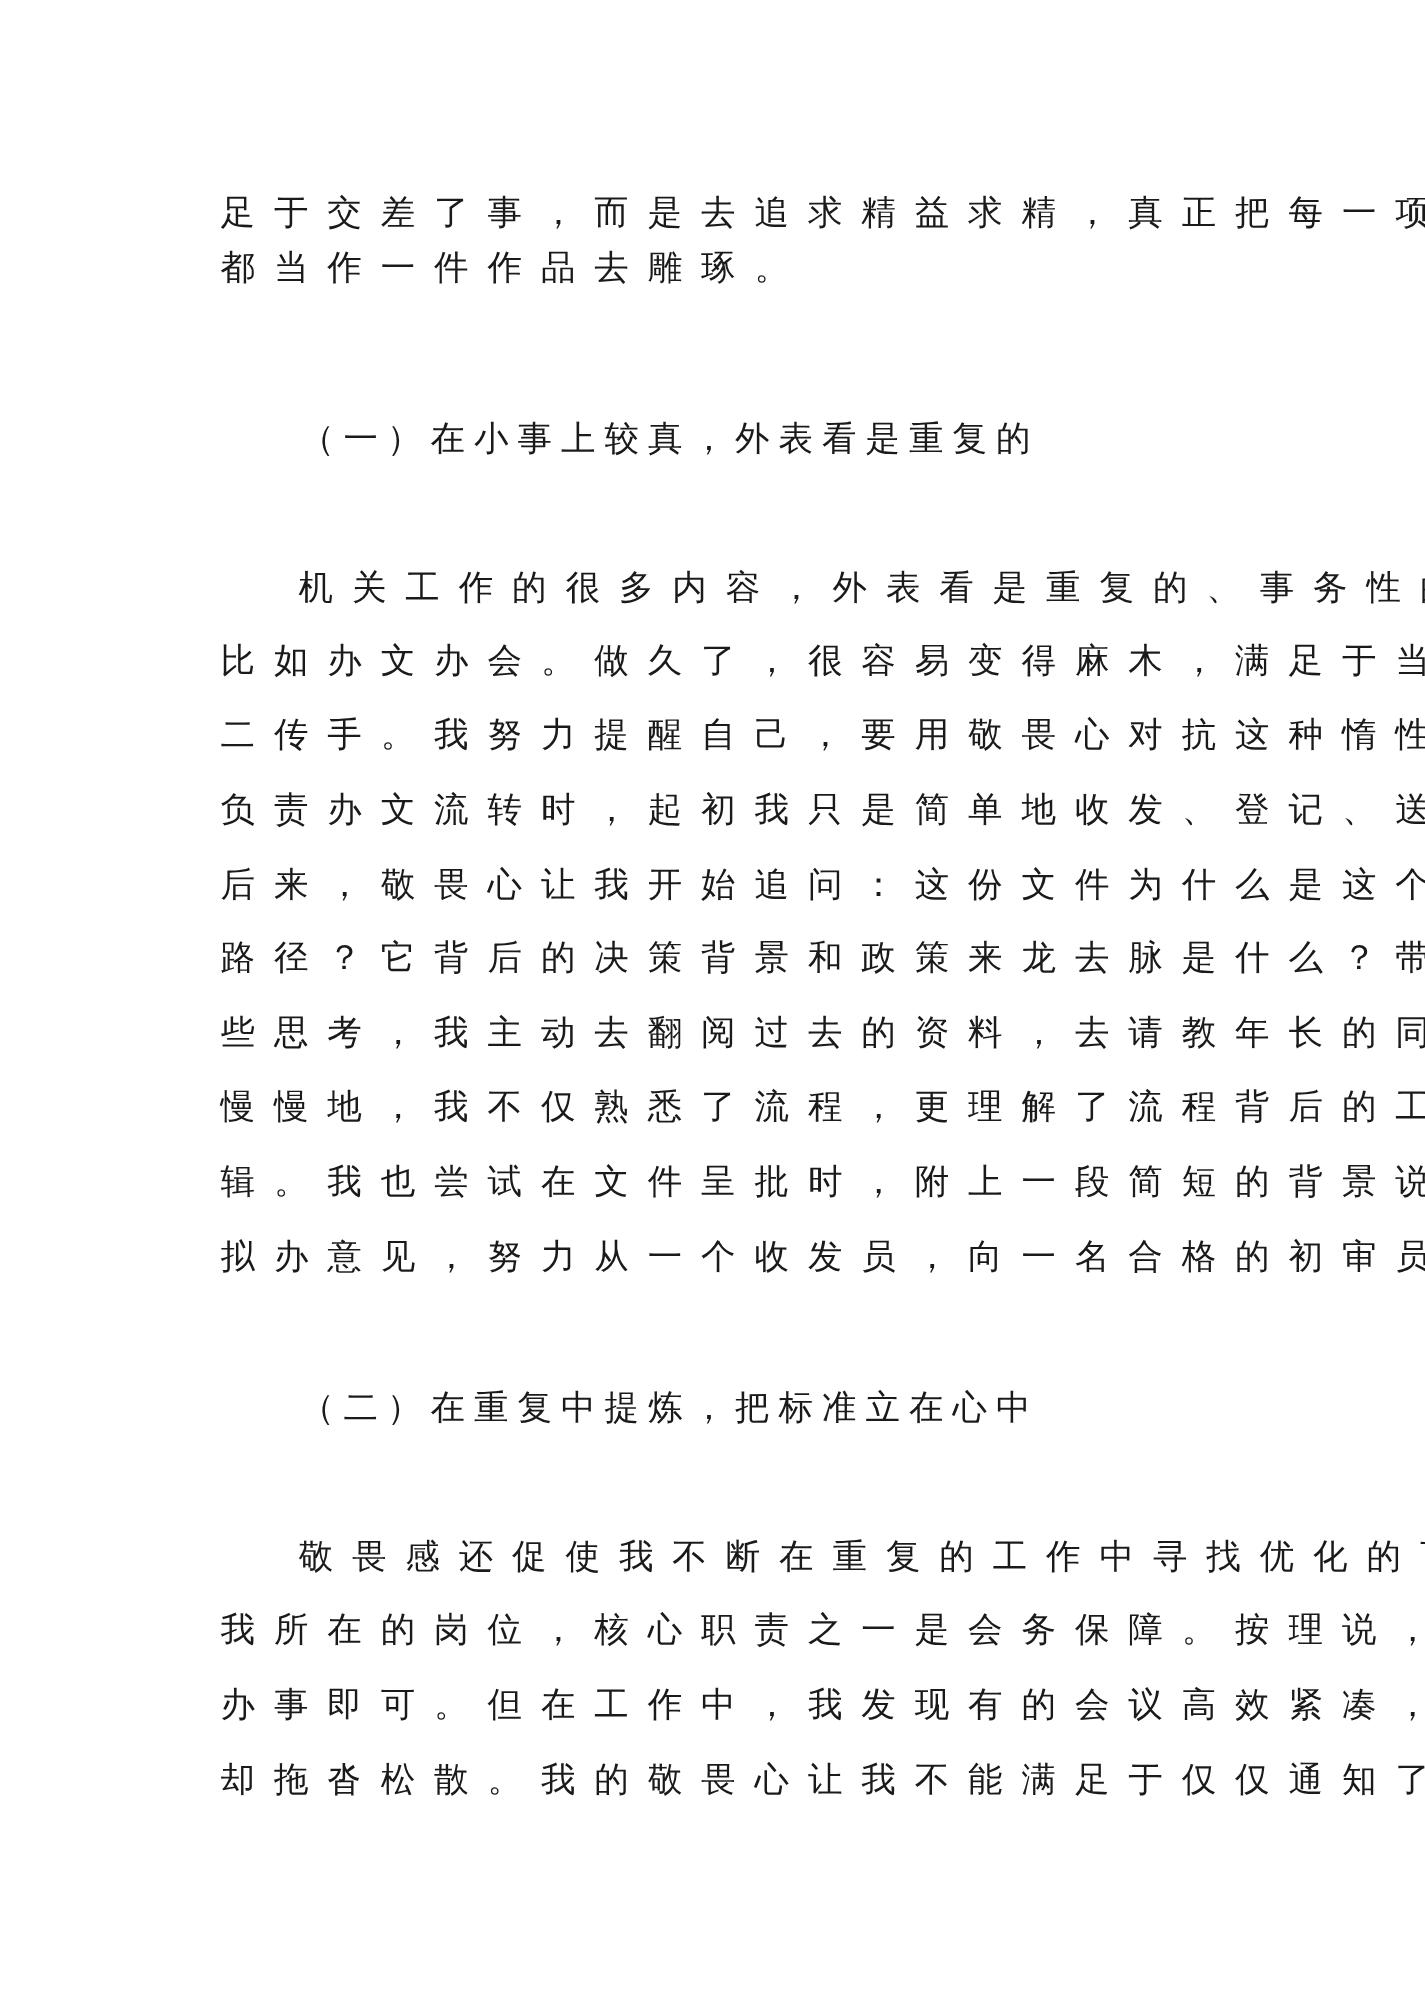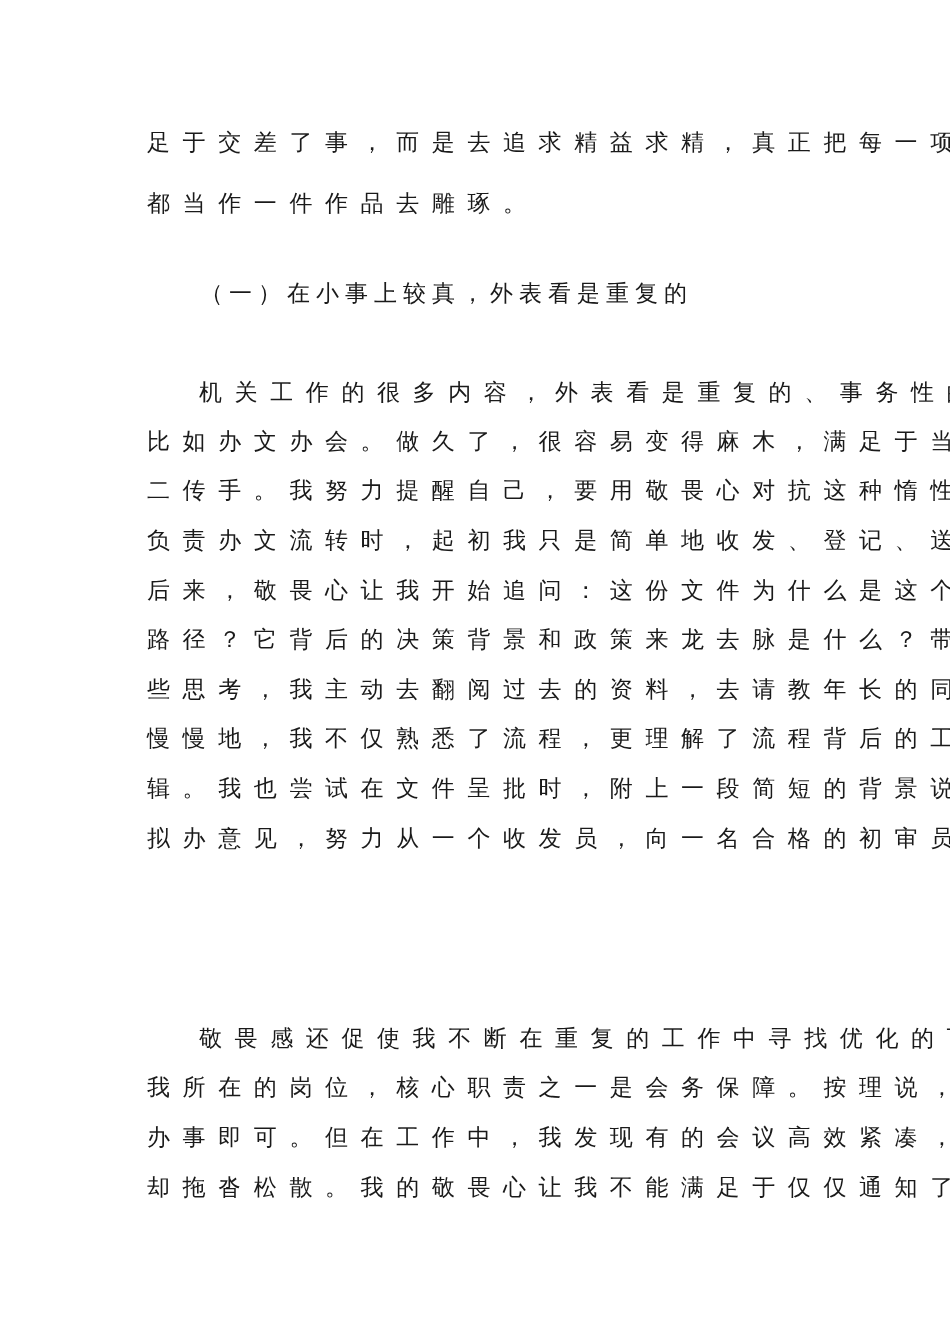--- a/index.html
+++ b/index.html
@@ -9,33 +9,34 @@
   .line { position: absolute; left: 147px; width: 680px; font-size: 23px; letter-spacing: 12.6px;
           white-space: nowrap; line-height: 30px; height: 30px; }
   .heading { left: 200px; letter-spacing: 6px; }
 </style>
 </head>
 <body>
 
 <div class="page">
 
   <div class="line" style="top:127px">足于交差了事，而是去追求精益求精，真正把每一项工作</div>
-  <div class="line" style="top:188px">都当作一件作品去雕琢。</div>
+  <div class="line" style="top:164px">都当作一件作品去雕琢。</div>
 
   <div class="line heading" style="top:278px">（一）在小事上较真，外表看是重复的</div>
 
   <div class="line" style="top:377px; left:147px; text-indent:52px">机关工作的很多内容，外表看是重复的、事务性的，</div>
   <div class="line" style="top:426px">比如办文办会。做久了，很容易变得麻木，满足于当一个</div>
   <div class="line" style="top:475px">二传手。我努力提醒自己，要用敬畏心对抗这种惰性。在</div>
   <div class="line" style="top:525px">负责办文流转时，起初我只是简单地收发、登记、送批。</div>
   <div class="line" style="top:575px">后来，敬畏心让我开始追问：这份文件为什么是这个流转</div>
   <div class="line" style="top:624px">路径？它背后的决策背景和政策来龙去脉是什么？带着这</div>
   <div class="line" style="top:674px">些思考，我主动去翻阅过去的资料，去请教年长的同志。</div>
   <div class="line" style="top:723px">慢慢地，我不仅熟悉了流程，更理解了流程背后的工作逻</div>
   <div class="line" style="top:773px">辑。我也尝试在文件呈批时，附上一段简短的背景说明和</div>
   <div class="line" style="top:823px">拟办意见，努力从一个收发员，向一名合格的初审员转变。</div>
 
+  <div class="line heading" style="top:924px">（二）在重复中提炼，把标准立在心中</div>
 
   <div class="line" style="top:1023px; text-indent:52px">敬畏感还促使我不断在重复的工作中寻找优化的可能</div>
   <div class="line" style="top:1072px">我所在的岗位，核心职责之一是会务保障。按理说，照章</div>
   <div class="line" style="top:1122px">办事即可。但在工作中，我发现有的会议高效紧凑，有的</div>
   <div class="line" style="top:1172px">却拖沓松散。我的敬畏心让我不能满足于仅仅通知了、安</div>
 </div>
 
 </body></html>

